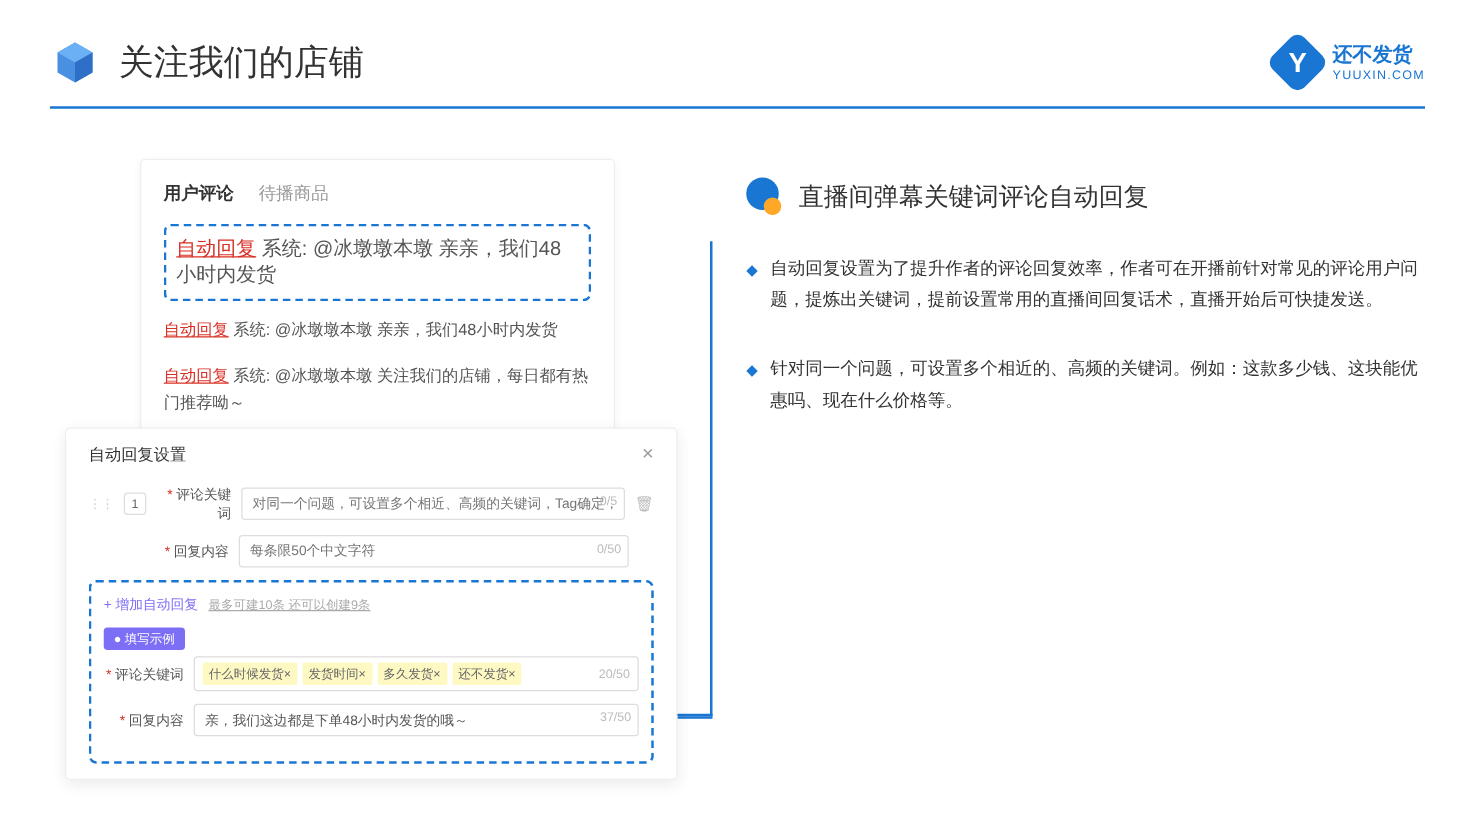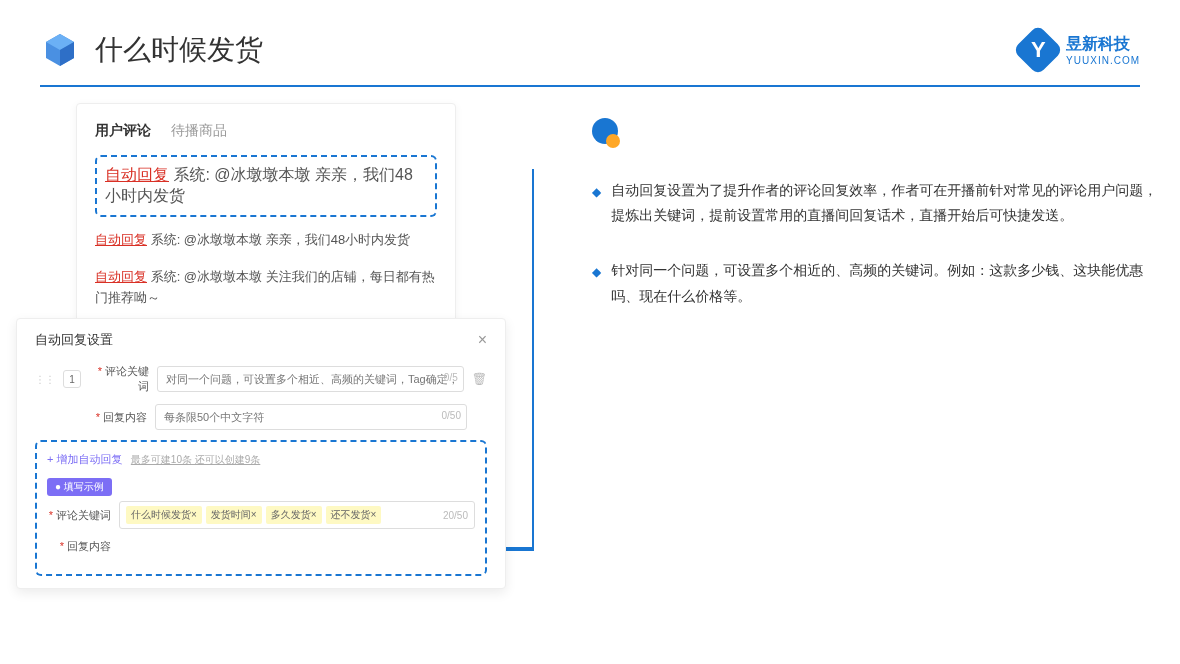--- a/index.html
+++ b/index.html
@@ -11,21 +11,21 @@
 .page-title { font-size: 28px; color: #333; font-weight: 400; }
 .brand { margin-left: auto; display: flex; align-items: center; }
 .brand-icon { width: 36px; height: 36px; background: #1976d2; border-radius: 8px; display: flex; align-items: center; justify-content: center; color: #fff; font-weight: bold; font-size: 22px; transform: rotate(45deg); }
 .brand-icon span { transform: rotate(-45deg); }
 .brand-text { margin-left: 10px; }
 .brand-name { color: #1976d2; font-size: 16px; font-weight: bold; }
 .brand-url { color: #1976d2; font-size: 10px; letter-spacing: 1px; }
 .header-line { height: 2px; background: #1976d2; margin: 5px 40px 0 40px; }
 
 
-.content { display: flex; padding: 16px; gap: 56px; }
+.content { display: flex; padding: 40px; gap: 25px; margin-left: 12px; }
 .left-col { width: 520px; position: relative; }
 .right-col { flex: 1; padding-top: 15px; }
 
 
 .comments-panel { background: #fff; border: 1px solid #eee; border-radius: 4px; padding: 18px; position: absolute; top: 0; left: 60px; width: 380px; box-shadow: 0 2px 8px rgba(0,0,0,0.05); }
 .tabs { display: flex; gap: 20px; font-size: 14px; margin-bottom: 15px; }
 .tab-active { color: #333; font-weight: bold; }
 .tab-inactive { color: #999; }
 .comment-row { font-size: 13px; color: #666; padding: 8px 0; line-height: 1.6; }
 .comment-highlighted { border: 2px dashed #1976d2; border-radius: 6px; padding: 8px; margin-bottom: 5px; position: relative; }
@@ -72,27 +72,27 @@
 <body>
 
 <div class="header">
   <div class="cube-icon">
     <svg viewBox="0 0 40 40">
         <path d="M20 4 L34 12 L34 28 L20 36 L6 28 L6 12 Z" fill="#4a90e2"></path>
         <path d="M20 4 L34 12 L20 20 L6 12 Z" fill="#6bb0f5"></path>
         <path d="M20 20 L34 12 L34 28 L20 36 Z" fill="#2e6fc7"></path>
       </svg>
   </div>
-  <div class="page-title">什么时候发货</div>
+  <div class="page-title">关注我们的店铺</div>
   <div class="brand">
     <div class="brand-icon">
         <span>Y</span>
       </div>
     <div class="brand-text">
-      <div class="brand-name">昱新科技</div>
+      <div class="brand-name">还不发货</div>
       <div class="brand-url">YUUXIN.COM</div>
     </div>
   </div>
 </div>
 <div class="header-line"></div>
 
 <div class="content">
   <div class="left-col">
 
     <div class="comments-panel">
@@ -158,32 +158,37 @@
             <span class="tag">什么时候发货×</span>
             <span class="tag">发货时间×</span>
             <span class="tag">多久发货×</span>
             <span class="tag">还不发货×</span>
             <span class="char-count" style="position:static;margin-left:auto">20/50</span>
           </div>
         </div>
 
         <div class="form-row">
           <span class="row-label" style="width:64px"><span class="required">*</span><span>回复内容</span></span>
+          <div class="input-wrap">
+            <input style="color: rgb(85, 85, 85);" value="亲，我们这边都是下单48小时内发货的哦～">
+            <span class="char-count">37/50</span>
+          </div>
         </div>
       </div>
     </div>
 
   </div>
 
   <div class="right-col">
     <div class="section-header">
       <div class="bubble-icon">
         <div class="bubble-blue"></div>
         <div class="bubble-orange"></div>
       </div>
+      <div class="section-title">直播间弹幕关键词评论自动回复</div>
     </div>
     <div class="bullet-item">
       <span class="diamond">◆</span>
       <span class="bullet-text">自动回复设置为了提升作者的评论回复效率，作者可在开播前针对常见的评论用户问题，提炼出关键词，提前设置常用的直播间回复话术，直播开始后可快捷发送。</span>
     </div>
     <div class="bullet-item">
       <span class="diamond">◆</span>
       <span class="bullet-text">针对同一个问题，可设置多个相近的、高频的关键词。例如：这款多少钱、这块能优惠吗、现在什么价格等。</span>
     </div>
   </div>

